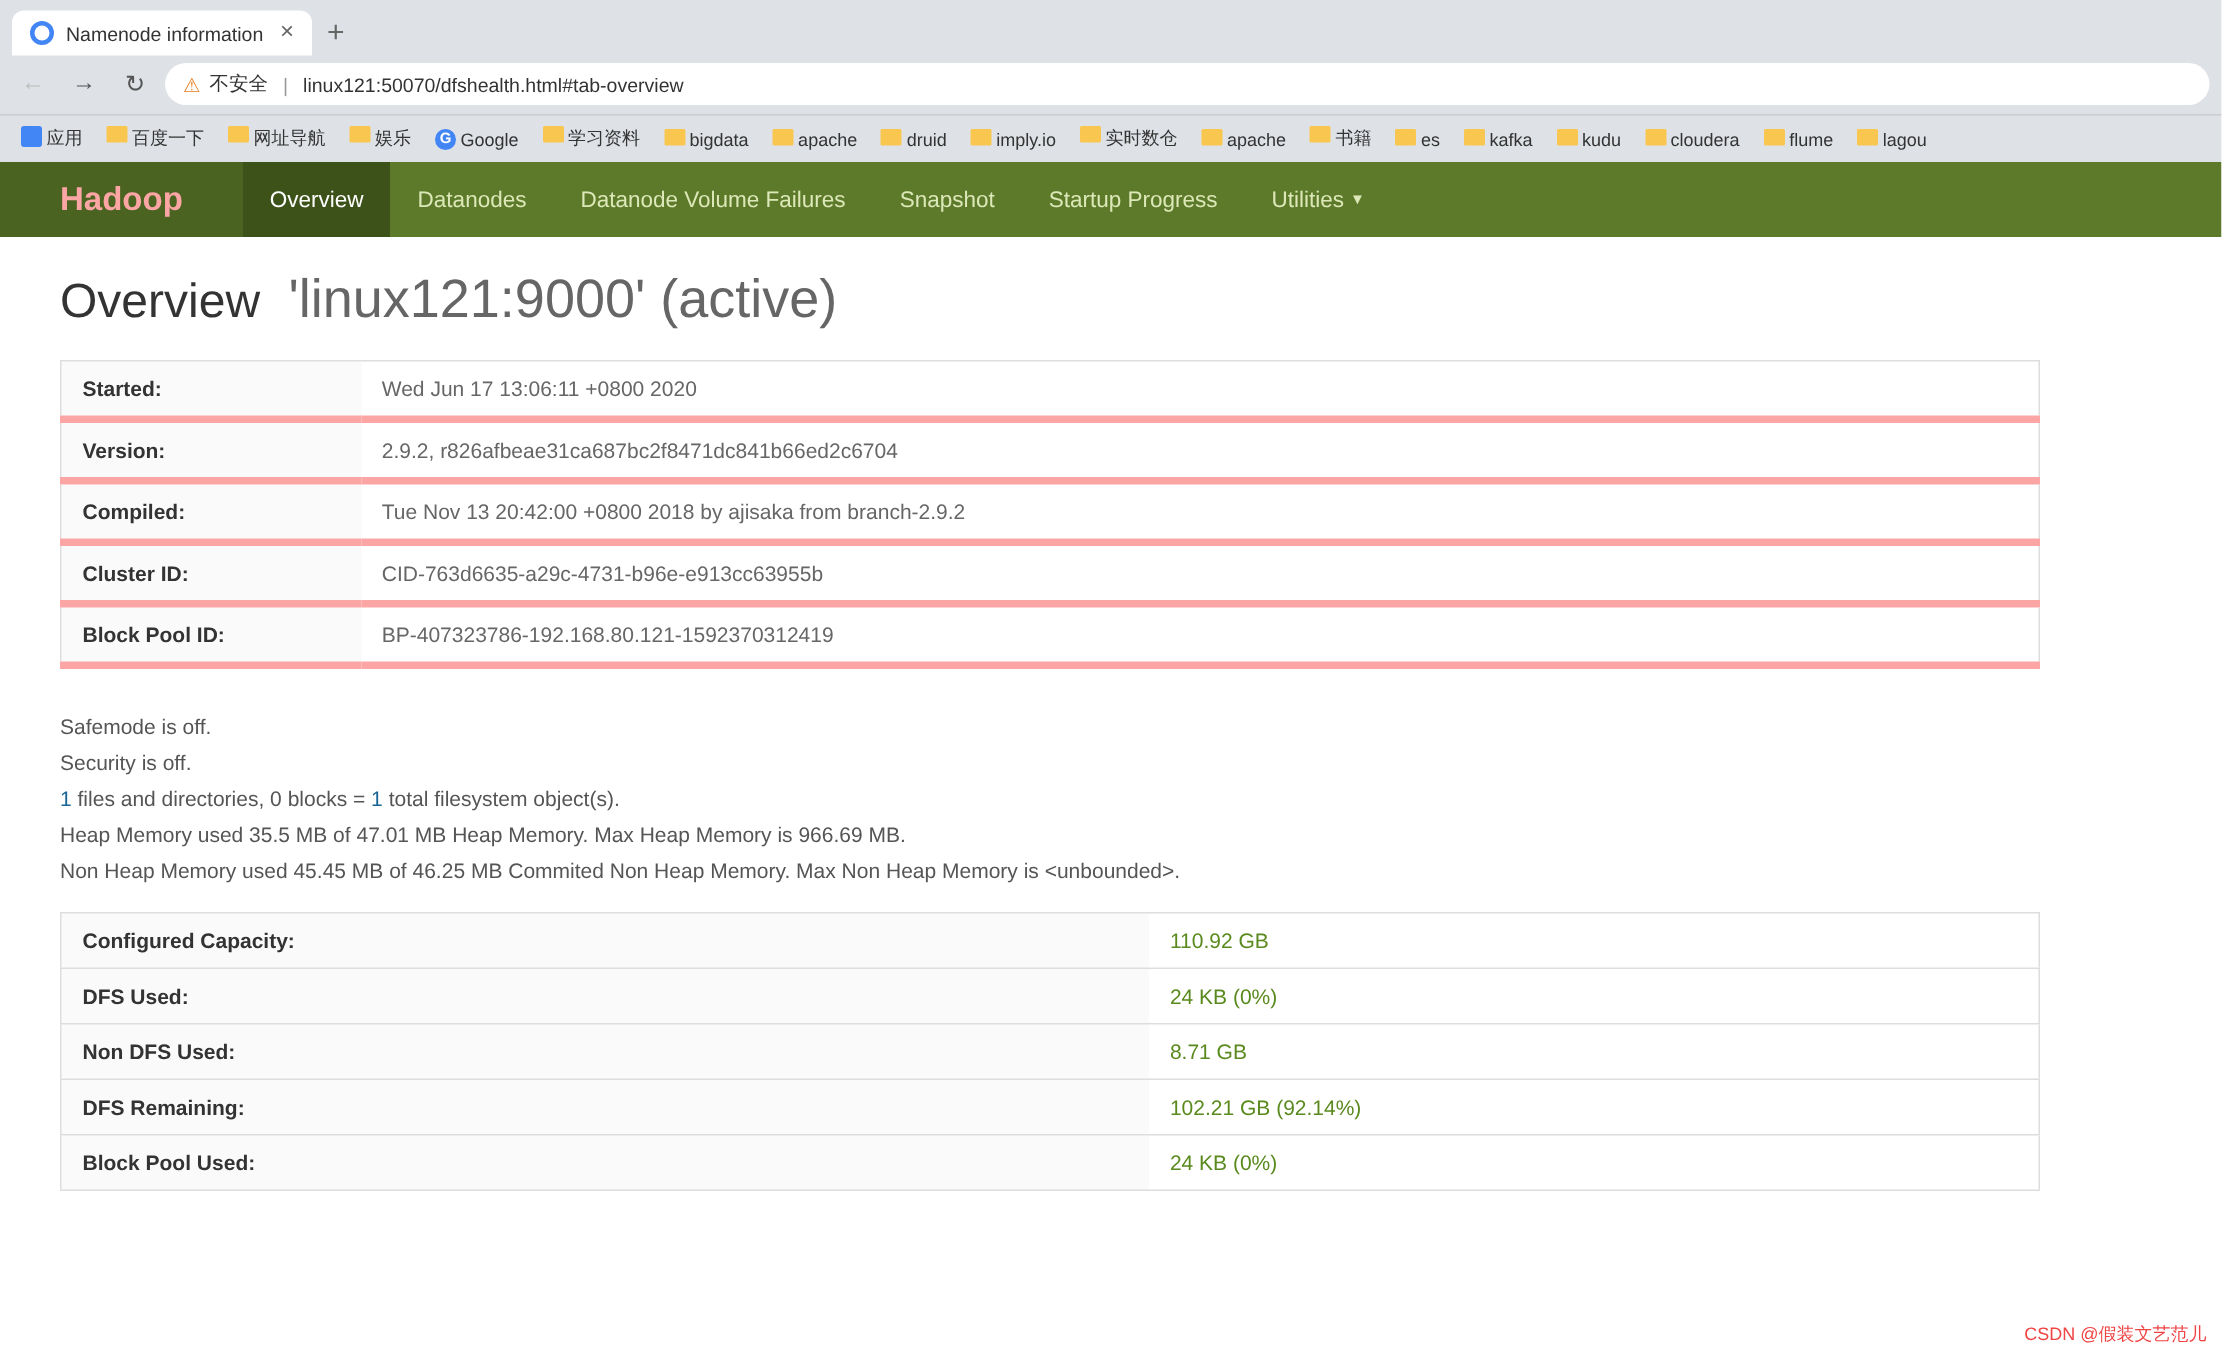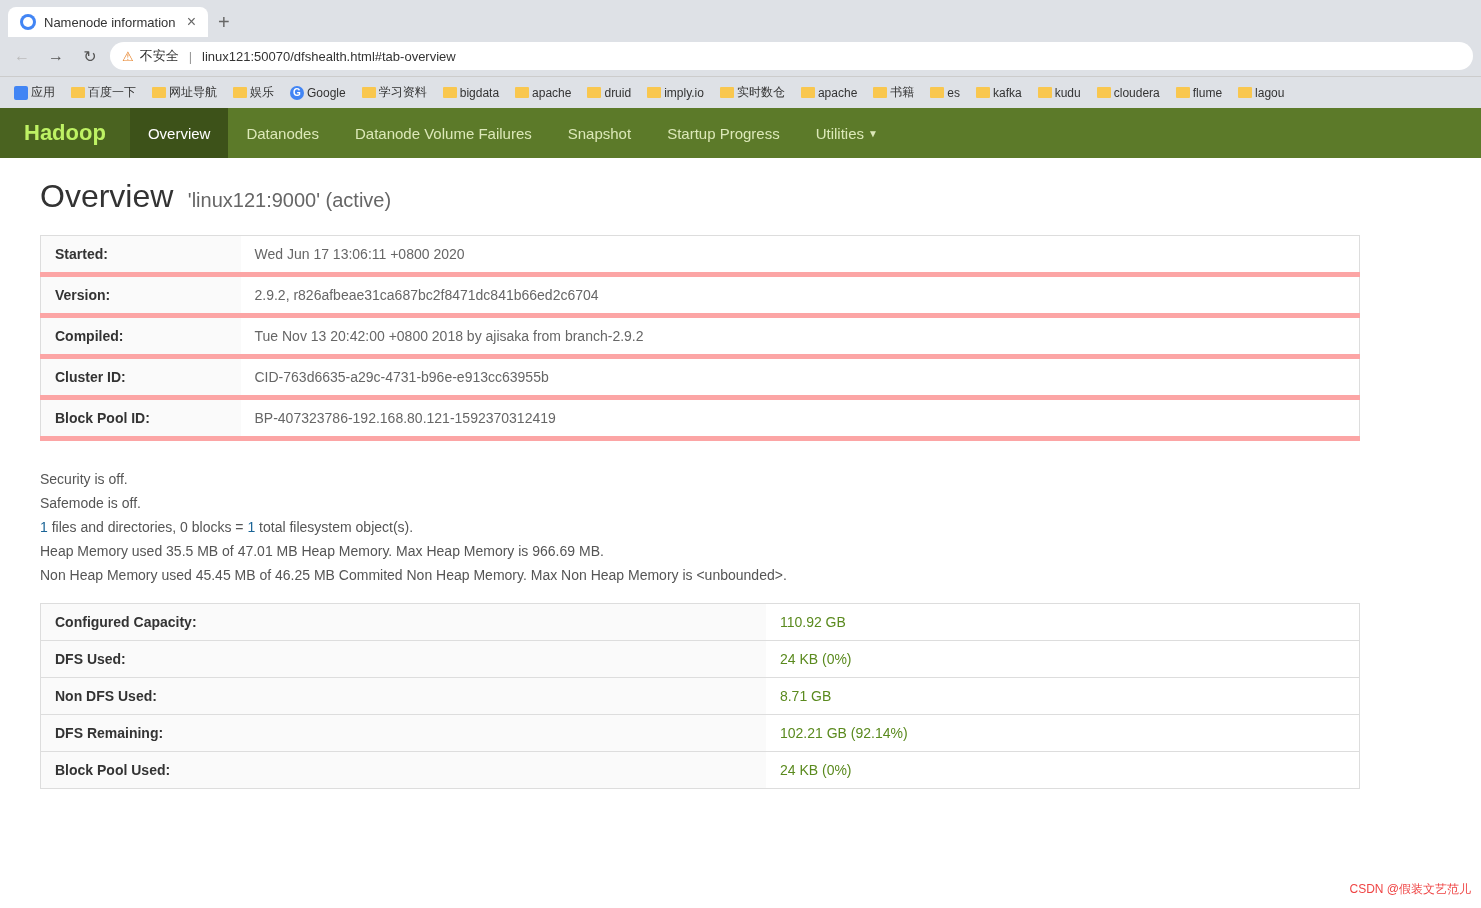--- a/index.html
+++ b/index.html
@@ -17,36 +17,36 @@
 
     .address-bar-row { display: flex; align-items: center; padding: 6px 8px; background: #dee1e6; gap: 6px; height: 40px; }
     .nav-btn { width: 28px; height: 28px; border-radius: 50%; border: none; background: transparent; cursor: pointer; color: #555; font-size: 16px; display: flex; align-items: center; justify-content: center; }
     .nav-btn.disabled { color: #bbb; cursor: default; }
     .address-box { flex: 1; background: #fff; border-radius: 20px; display: flex; align-items: center; padding: 4px 12px; height: 28px; font-size: 13px; gap: 6px; }
     .lock-icon { color: #e67e22; font-size: 13px; }
     .address-text { color: #333; font-size: 13px; }
 
     
     .bookmarks-bar { display: flex; align-items: center; padding: 3px 8px; background: #dee1e6; border-top: 1px solid #ccc; height: 32px; gap: 4px; font-size: 12px; overflow: hidden; }
-    .bookmark-item { display: flex; align-items: center; gap: 3px; padding: 3px 6px; border-radius: 4px; cursor: pointer; white-space: nowrap; color: #333; }
+    .bookmark-item { display: flex; gap: 3px; padding: 3px 6px; border-radius: 4px; cursor: pointer; white-space: nowrap; color: #333; }
 
     
     .hadoop-nav { background: #5c7a29; display: flex; align-items: center; height: 50px; padding: 0; }
-    .hadoop-brand { color: #bef264; font-size: 22px; font-weight: bold; padding: 0 24px; background: #4a6320; height: 100%; display: flex; align-items: center; }
+    .hadoop-brand { color: #fca5a5; font-size: 22px; font-weight: bold; padding: 0 40px; background: #4a6320; height: 100%; display: flex; align-items: center; }
     .nav-tabs { display: flex; height: 100%; }
     .nav-tab { color: #dce8b8; padding: 0 18px; display: flex; align-items: center; cursor: pointer; font-size: 15px; text-decoration: none; height: 100%; border: none; background: transparent; }
     .nav-tab.active { background: #3d5219; color: #fff; }
     .nav-tab-dropdown { display: flex; align-items: center; gap: 4px; }
     .dropdown-arrow { font-size: 10px; }
 
     
     .main-content { padding: 20px 40px; max-width: 1400px; }
 
     .page-title { font-size: 32px; font-weight: normal; color: #333; margin-bottom: 20px; }
-    .page-title .hostname { color: #666; font-size: 20px; }
+    .page-title .hostname { color: #666; font-size: 36px; }
 
     
     .info-table { width: 100%; border-collapse: collapse; margin-bottom: 30px; border: 1px solid #ddd; }
     .info-table tr { border-bottom: 5px solid #fca5a5; }
     .info-table td { padding: 10px 14px; vertical-align: top; }
     .info-table td:first-child { font-weight: bold; width: 200px; color: #333; background: #fafafa; }
     .info-table td:last-child { color: #666; }
 
     
     .section-title { font-size: 28px; font-weight: normal; color: #333; margin-bottom: 16px; }
@@ -219,22 +219,22 @@
         </tr>
         <tr>
           <td>Block Pool ID:</td>
           <td>BP-407323786-192.168.80.121-1592370312419</td>
         </tr>
       </tbody>
   </table>
 
 
   <div class="summary-section">
+    <p class="summary-text">Safemode is off.</p>
     <p class="summary-text">Security is off.</p>
-    <p class="summary-text">Safemode is off.</p>
     <p class="summary-text">
       <a class="summary-link">1</a>
       <span> files and directories, 0 blocks = </span>
       <a class="summary-link">1</a>
       <span> total filesystem object(s).</span>
     </p>
     <p class="summary-text">Heap Memory used 35.5 MB of 47.01 MB Heap Memory. Max Heap Memory is 966.69 MB.</p>
     <p class="summary-text">Non Heap Memory used 45.45 MB of 46.25 MB Commited Non Heap Memory. Max Non Heap Memory is &lt;unbounded&gt;.</p>
   </div>
 

